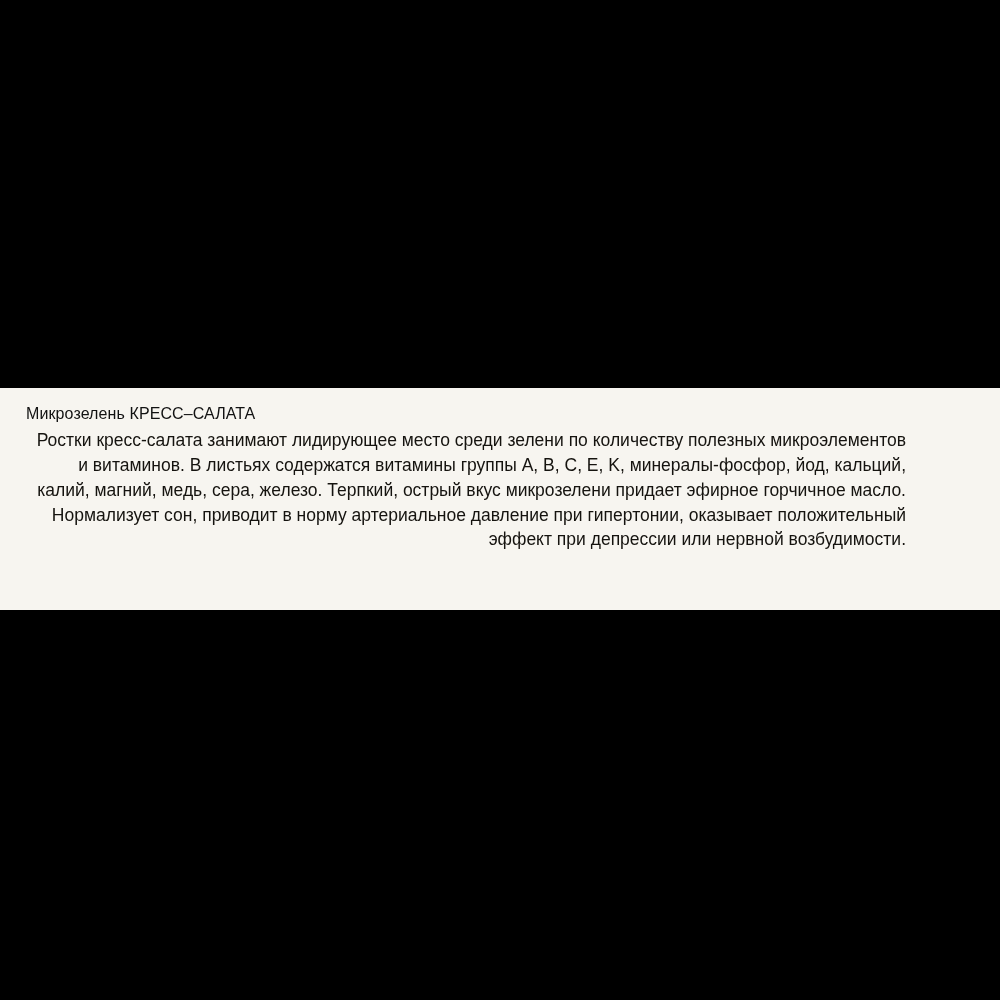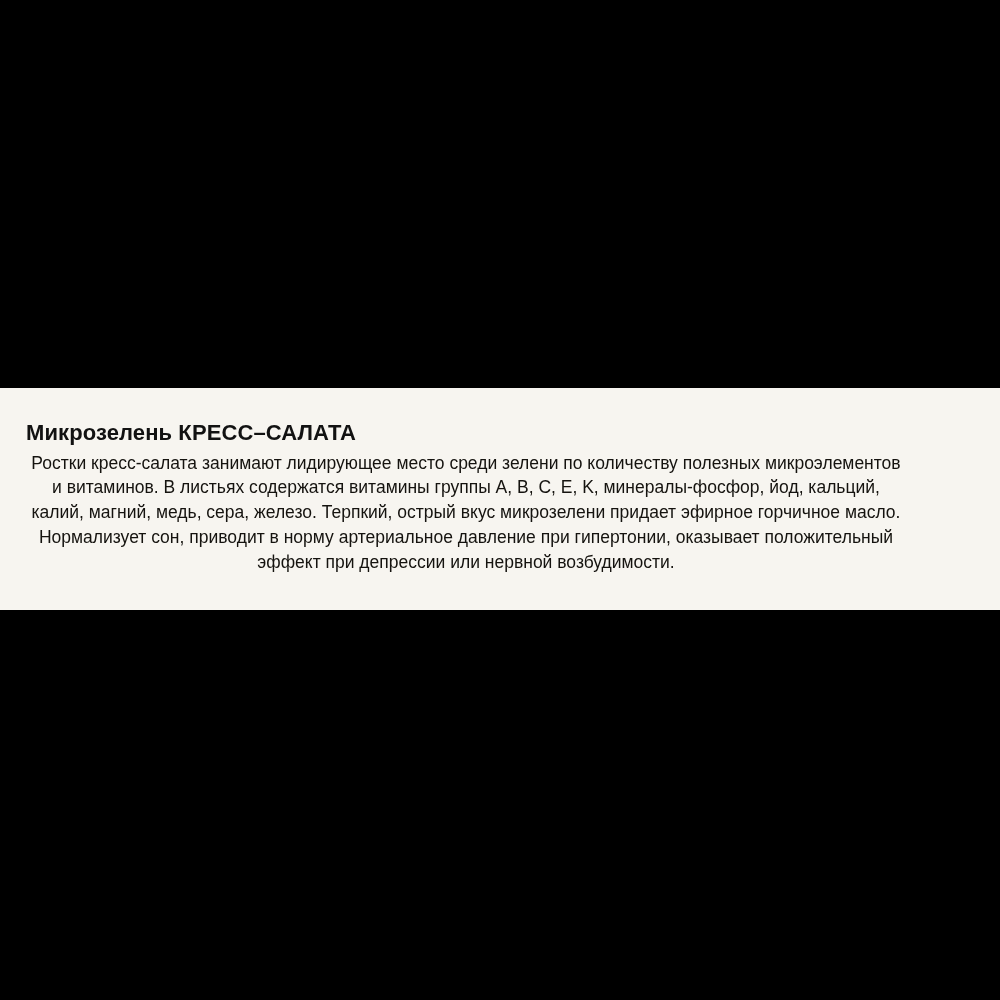--- a/index.html
+++ b/index.html
@@ -24,36 +24,36 @@
     left: 0;
     top: 388px;
     width: 1000px;
     height: 222px;
     background: #f7f5f0;
     box-sizing: border-box;
     padding: 16px 26px 10px 26px;
   }
   .info-title {
     font-family: "Liberation Sans", sans-serif;
-    font-size: 22px;
-    font-weight: bold;
+    font-size: 16px;
+    font-weight: normal;
     color: #121212;
     letter-spacing: 0.1px;
-    margin: 15px 0 4px 0;
+    margin: 0 0 4px 0;
     line-height: 1.25;
   }
   .info-body {
     font-family: "Liberation Sans", sans-serif;
     font-size: 17.5px;
     font-weight: normal;
     color: #15130f;
     line-height: 1.42;
     margin: 0;
     max-width: 880px;
-    text-align: center;
+    text-align: right;
   }
   .top-band, .bottom-band {
     position: absolute;
     left: 0;
     width: 1000px;
     background: #000000;
   }
   .top-band { top: 0; height: 388px; }
   .bottom-band { top: 610px; height: 390px; }
 </style>

